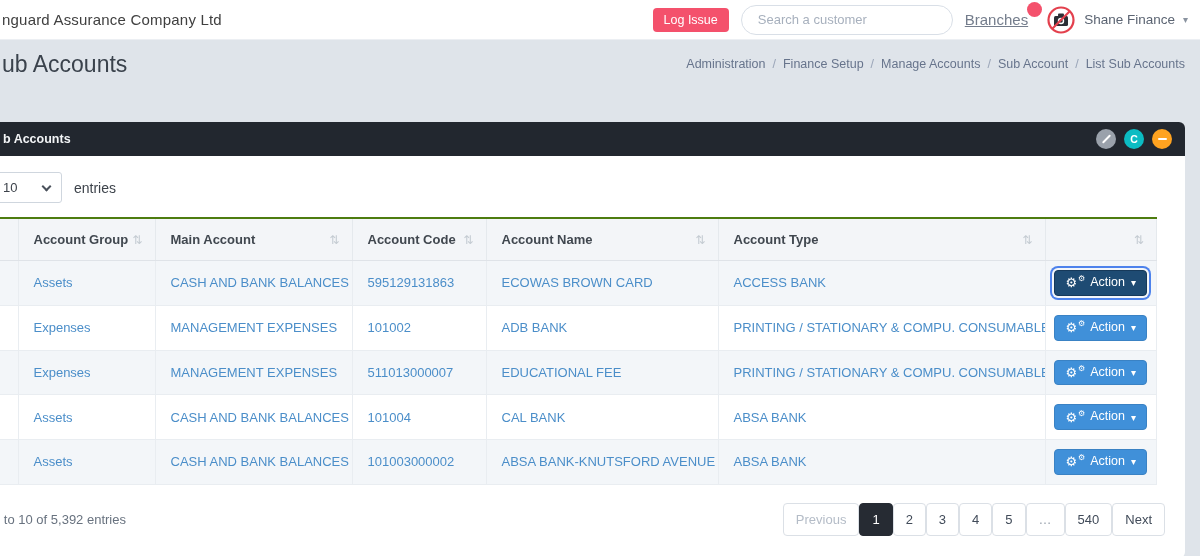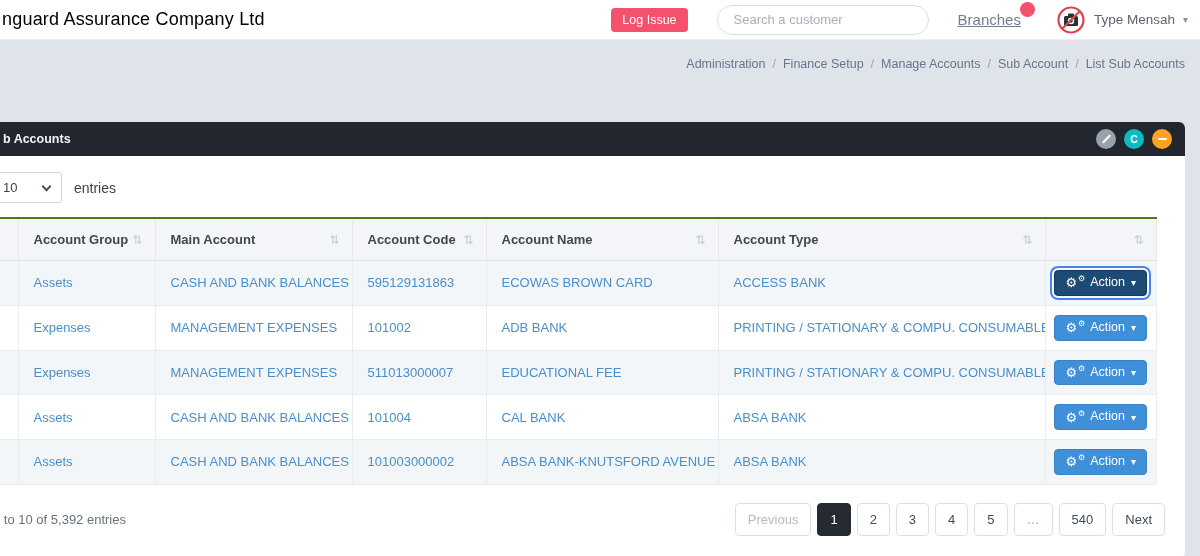--- a/index.html
+++ b/index.html
@@ -2,22 +2,22 @@
 <html><head>
 <meta charset="utf-8">
 <style>
   * { margin:0; padding:0; box-sizing:border-box; }
   html,body { width:1200px; height:556px; overflow:hidden; }
   body { background:#dfe4ea; font-family:"Liberation Sans", sans-serif; }
 
   
   .navbar { height:40px; background:#fff; display:flex; align-items:center;
             padding:0 12px 0 2px; border-bottom:1px solid #eceff3; position:relative; }
-  .company { font-size:18px; color:#000000; letter-spacing:.2px; white-space:nowrap; }
-  .nav-right { margin-left:auto; display:flex; align-items:center; gap:29px; }
+  .company { font-size:15px; color:#404040; letter-spacing:.2px; white-space:nowrap; }
+  .nav-right { margin-left:auto; display:flex; align-items:center; gap:12px; }
   .btn-logissue { background:#f4516c; color:#fff; border:none; font-size:12.5px;
                   padding:5px 11px; border-radius:4px; cursor:pointer; font-family:inherit; }
   .cust-search { width:212px; height:30px; border:1px solid #d9dfe7; border-radius:16px;
                  font-size:13px; padding:0 16px; color:#5b6472; outline:none; font-family:inherit; }
   .cust-search::placeholder { color:#a7b0bd; }
   .branches { position:relative; font-size:15px; color:#747d8c; cursor:pointer; padding-right:6px;text-decoration:underline; }
   .badge { position:absolute; top:-9px; right:-8px; width:15px; height:15px;
            background:#f4516c; border-radius:50%; }
   .user { display:flex; align-items:center; gap:8px; cursor:pointer; }
   .user-name { font-size:13.5px; color:#5b6472; }
@@ -85,21 +85,21 @@
                 border-radius:4px; cursor:pointer; font-family:inherit; line-height:1.1; }
   .btn-action .gear-main { font-size:13px; line-height:1; }
   .btn-action .gear-sub { font-size:8px; line-height:1; margin-left:-4px; margin-top:-7px; }
   .btn-action .caret { color:#fff; margin-left:1px; }
   .btn-action.focused { background:#1e4b73; border-color:#16395a;
                         box-shadow:0 0 0 2px #f3f6f9, 0 0 0 4px #4d82ec; }
 
   
   .table-footer { display:flex; align-items:center; padding:18px 20px 22px 3px; }
   .info { font-size:13px; color:#68727f; }
-  .pagination { margin-left:auto; display:flex; gap:6px; }
+  .pagination { margin-left:auto; display:flex; }
   .page-btn { min-width:32px; padding:8px 12px; background:#fff; border:1px solid #dbe0e6;
               border-radius:4px; font-size:13px; color:#414b59; cursor:pointer;
               text-align:center; font-family:inherit; }
   .page-btn.disabled { color:#b4bcc7; cursor:default; }
   .page-btn.ellipsis { color:#98a1ad; border-color:#dbe0e6; }
   .page-btn.active { background:#262b33; border-color:#262b33; color:#fff; }
 
   
   .avatar { width:30px; height:30px; display:block; }
 </style>
@@ -117,27 +117,28 @@
     </div>
     <div class="user">
       <svg class="avatar" viewBox="0 0 30 30">
         <rect x="8" y="11" width="14" height="10" rx="1.5" fill="#2b2f36"></rect>
         <rect x="12" y="8.5" width="6" height="3" rx="1" fill="#2b2f36"></rect>
         <circle cx="15" cy="16" r="3.2" fill="#fff"></circle>
         <circle cx="15" cy="16" r="1.8" fill="#2b2f36"></circle>
         <circle cx="15" cy="15" r="12.5" fill="none" stroke="#e3404d" stroke-width="2.2"></circle>
         <line x1="6" y1="24" x2="24" y2="6" stroke="#e3404d" stroke-width="2.2"></line>
       </svg>
-      <span class="user-name">Type Mensah</span>
+      <span class="user-name">Shane Finance</span>
       <span class="caret">▾</span>
     </div>
   </div>
 </div>
 
 <div class="titlebar">
+  <div class="page-title">ub Accounts</div>
   <div class="breadcrumb">
     <span class="crumb">Administration</span>
     <span class="sep">/</span>
     <span class="crumb">Finance Setup</span>
     <span class="sep">/</span>
     <span class="crumb">Manage Accounts</span>
     <span class="sep">/</span>
     <span class="crumb">Sub Account</span>
     <span class="sep">/</span>
     <span class="crumb">List Sub Accounts</span>

